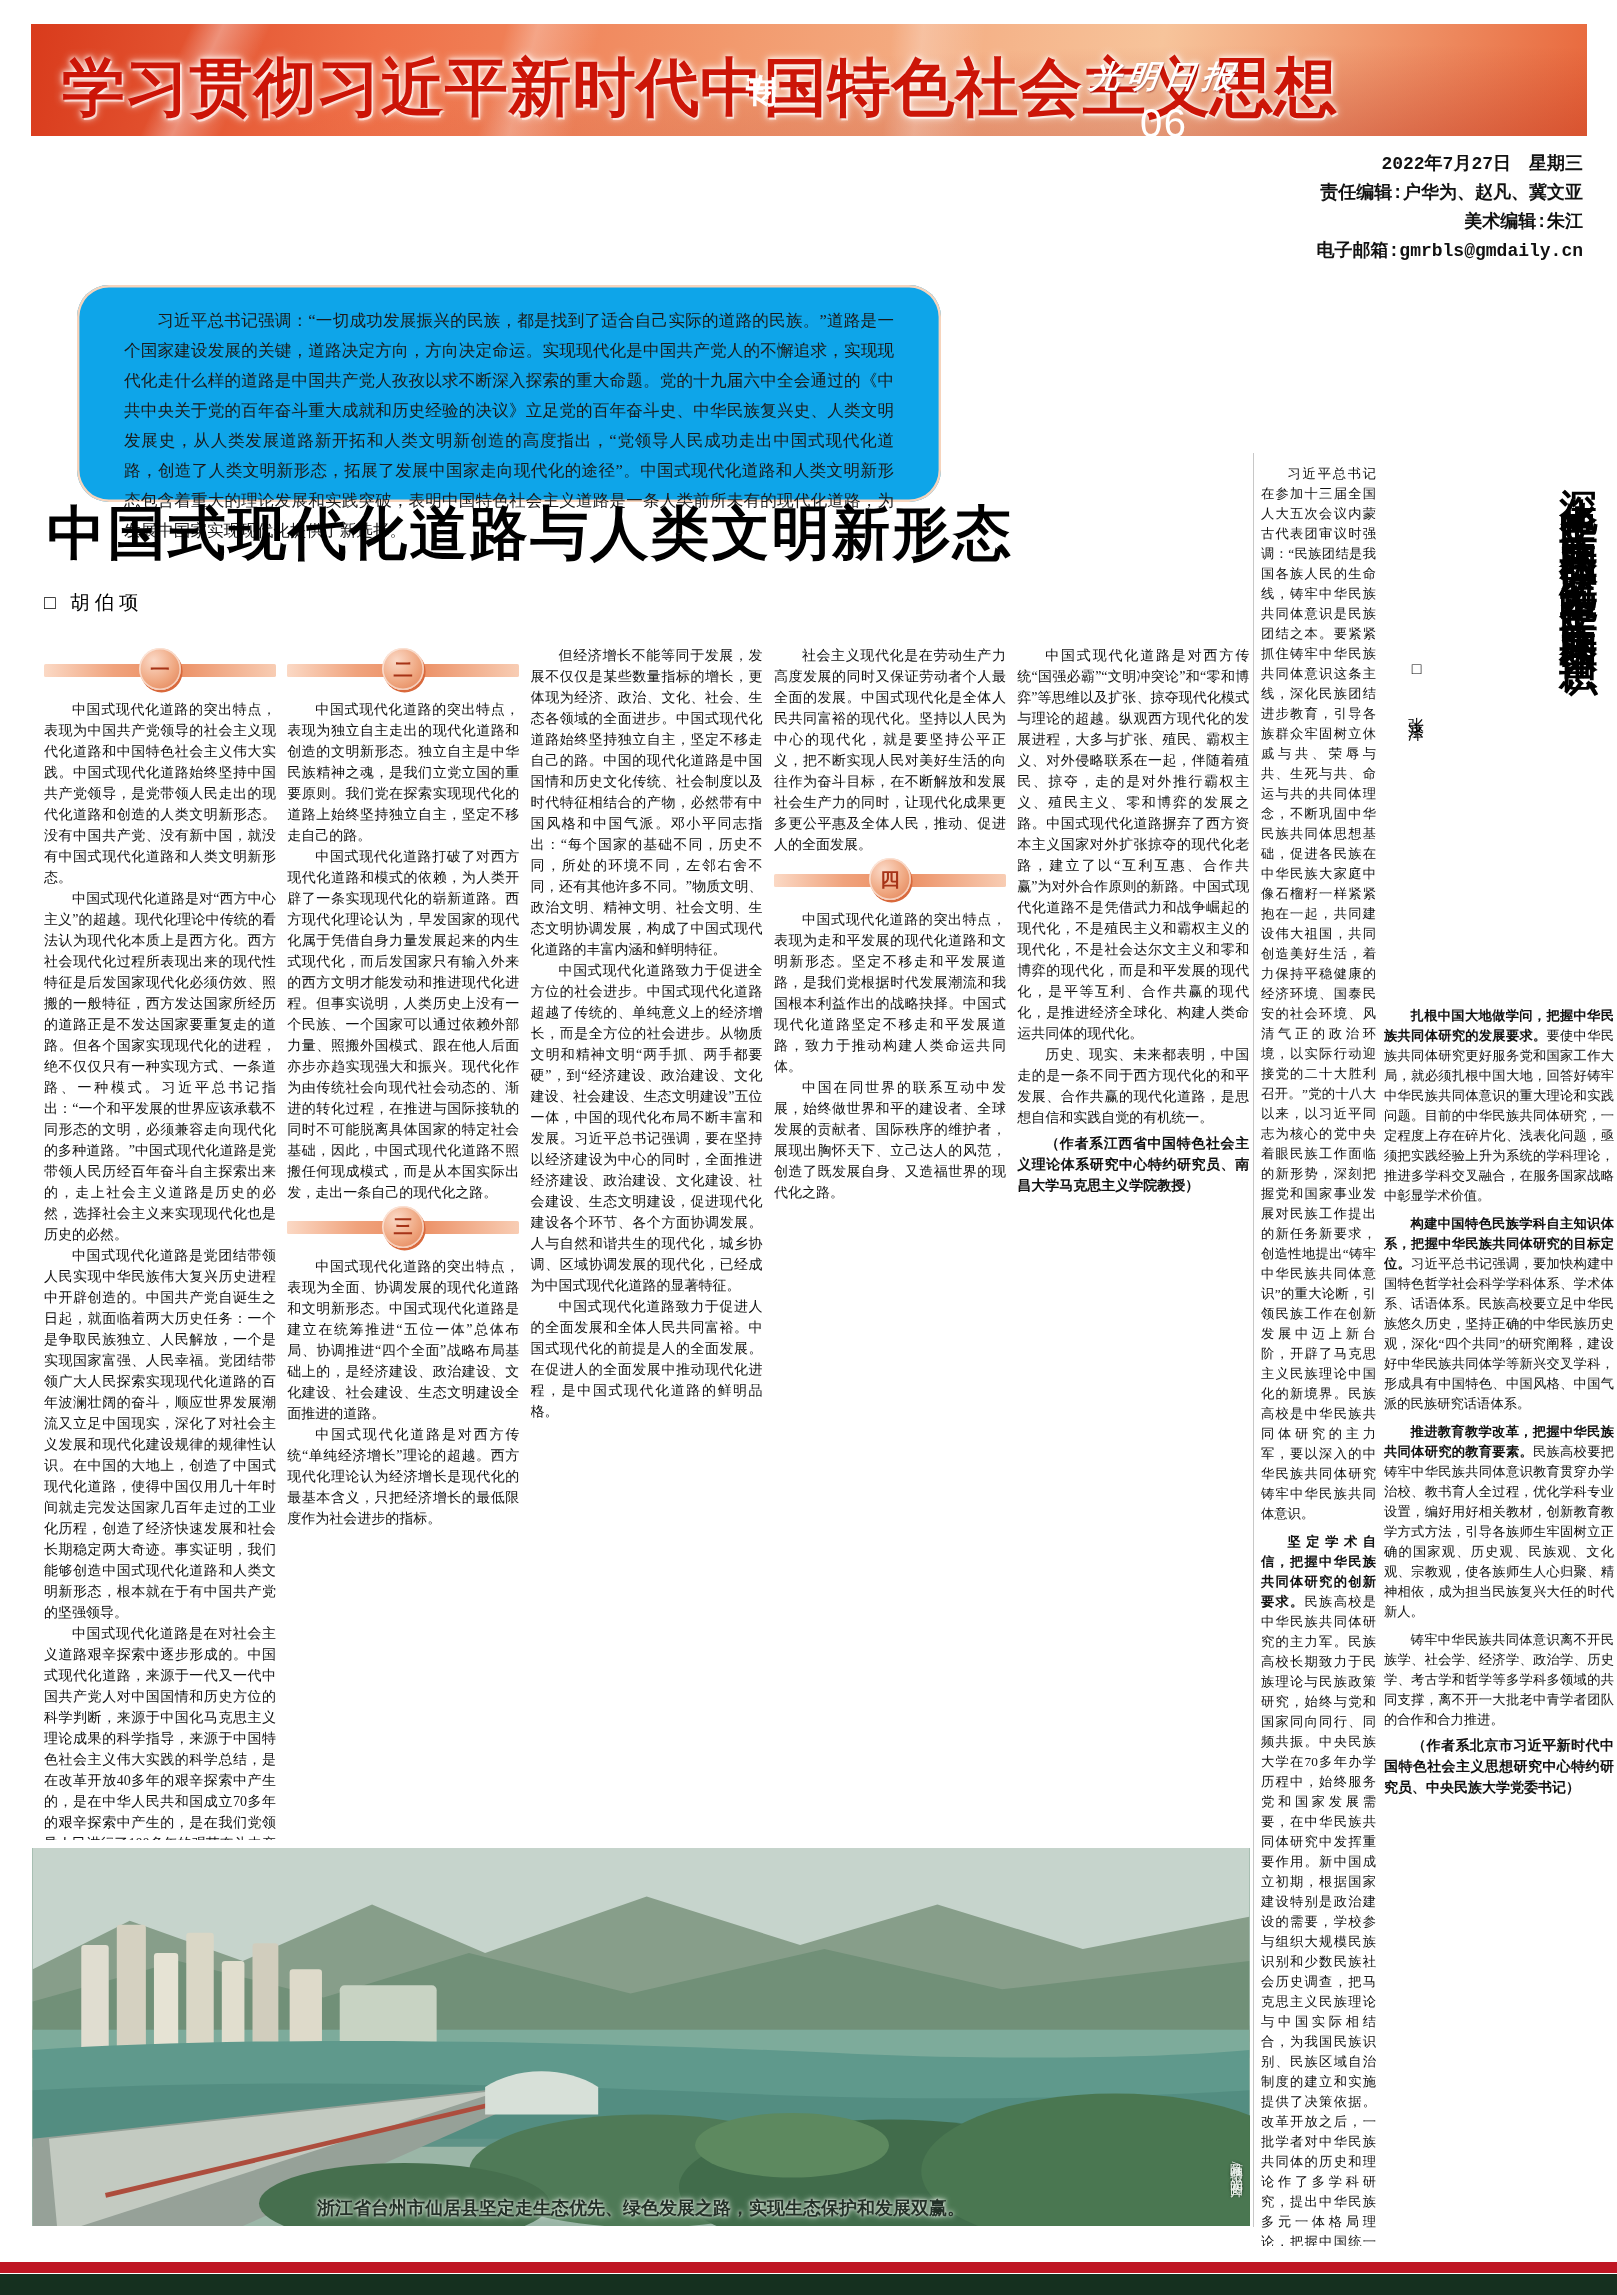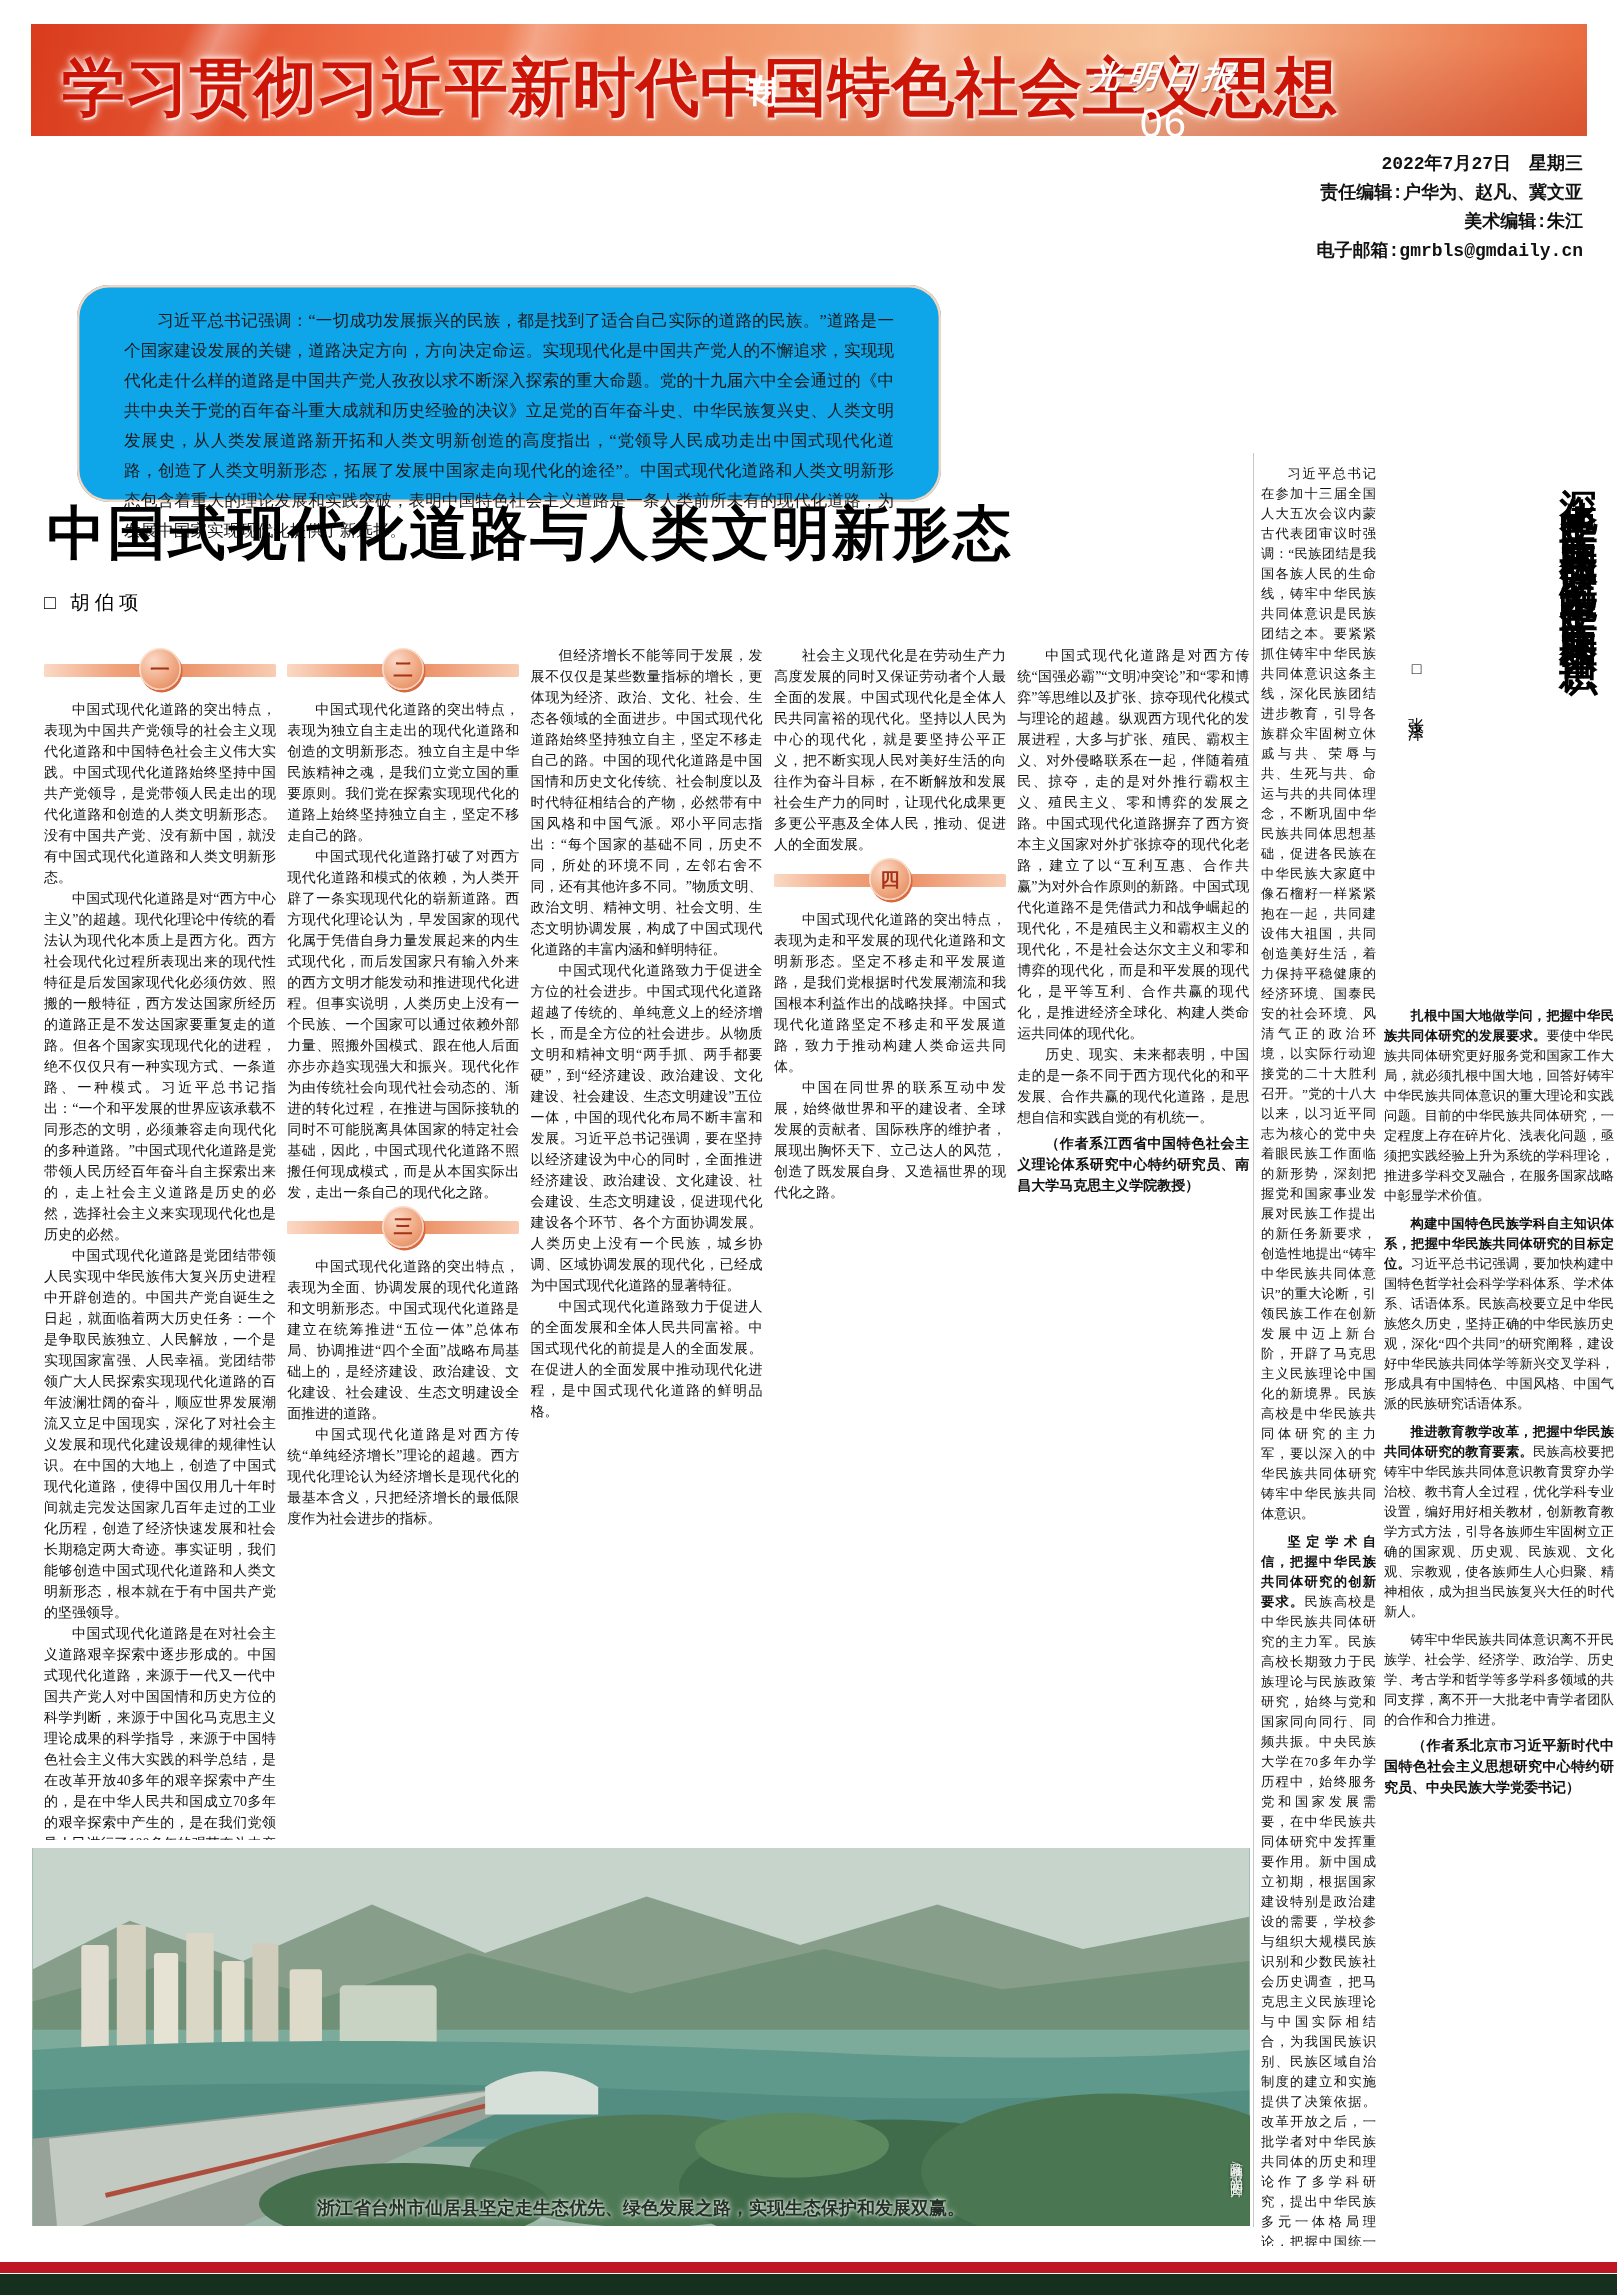--- a/index.html
+++ b/index.html
@@ -135,21 +135,21 @@
         <p class="body-p">中国式现代化道路打破了对西方现代化道路和模式的依赖，为人类开辟了一条实现现代化的崭新道路。西方现代化理论认为，早发国家的现代化属于凭借自身力量发展起来的内生式现代化，而后发国家只有输入外来的西方文明才能发动和推进现代化进程。但事实说明，人类历史上没有一个民族、一个国家可以通过依赖外部力量、照搬外国模式、跟在他人后面亦步亦趋实现强大和振兴。现代化作为由传统社会向现代社会动态的、渐进的转化过程，在推进与国际接轨的同时不可能脱离具体国家的特定社会基础，因此，中国式现代化道路不照搬任何现成模式，而是从本国实际出发，走出一条自己的现代化之路。</p>
         <div class="section-marker">
           <div class="ribbon"></div>
           <div class="coin">三</div>
         </div>
         <p class="body-p">中国式现代化道路的突出特点，表现为全面、协调发展的现代化道路和文明新形态。中国式现代化道路是建立在统筹推进“五位一体”总体布局、协调推进“四个全面”战略布局基础上的，是经济建设、政治建设、文化建设、社会建设、生态文明建设全面推进的道路。</p>
         <p class="body-p">中国式现代化道路是对西方传统“单纯经济增长”理论的超越。西方现代化理论认为经济增长是现代化的最基本含义，只把经济增长的最低限度作为社会进步的指标。</p>
       </div>
       <div class="col">
         <p class="body-p">但经济增长不能等同于发展，发展不仅仅是某些数量指标的增长，更体现为经济、政治、文化、社会、生态各领域的全面进步。中国式现代化道路始终坚持独立自主，坚定不移走自己的路。中国的现代化道路是中国国情和历史文化传统、社会制度以及时代特征相结合的产物，必然带有中国风格和中国气派。邓小平同志指出：“每个国家的基础不同，历史不同，所处的环境不同，左邻右舍不同，还有其他许多不同。”物质文明、政治文明、精神文明、社会文明、生态文明协调发展，构成了中国式现代化道路的丰富内涵和鲜明特征。</p>
-        <p class="body-p">中国式现代化道路致力于促进全方位的社会进步。中国式现代化道路超越了传统的、单纯意义上的经济增长，而是全方位的社会进步。从物质文明和精神文明“两手抓、两手都要硬”，到“经济建设、政治建设、文化建设、社会建设、生态文明建设”五位一体，中国的现代化布局不断丰富和发展。习近平总书记强调，要在坚持以经济建设为中心的同时，全面推进经济建设、政治建设、文化建设、社会建设、生态文明建设，促进现代化建设各个环节、各个方面协调发展。人类历史上没有一个民族，城乡协调、区域协调发展的现代化，已经成为中国式现代化道路的显著特征。</p>
+        <p class="body-p">中国式现代化道路致力于促进全方位的社会进步。中国式现代化道路超越了传统的、单纯意义上的经济增长，而是全方位的社会进步。从物质文明和精神文明“两手抓、两手都要硬”，到“经济建设、政治建设、文化建设、社会建设、生态文明建设”五位一体，中国的现代化布局不断丰富和发展。习近平总书记强调，要在坚持以经济建设为中心的同时，全面推进经济建设、政治建设、文化建设、社会建设、生态文明建设，促进现代化建设各个环节、各个方面协调发展。人与自然和谐共生的现代化，城乡协调、区域协调发展的现代化，已经成为中国式现代化道路的显著特征。</p>
         <p class="body-p">中国式现代化道路致力于促进人的全面发展和全体人民共同富裕。中国式现代化的前提是人的全面发展。在促进人的全面发展中推动现代化进程，是中国式现代化道路的鲜明品格。</p>
       </div>
       <div class="col">
         <p class="body-p">社会主义现代化是在劳动生产力高度发展的同时又保证劳动者个人最全面的发展。中国式现代化是全体人民共同富裕的现代化。坚持以人民为中心的现代化，就是要坚持公平正义，把不断实现人民对美好生活的向往作为奋斗目标，在不断解放和发展社会生产力的同时，让现代化成果更多更公平惠及全体人民，推动、促进人的全面发展。</p>
         <div class="section-marker">
           <div class="ribbon"></div>
           <div class="coin">四</div>
         </div>
         <p class="body-p">中国式现代化道路的突出特点，表现为走和平发展的现代化道路和文明新形态。坚定不移走和平发展道路，是我们党根据时代发展潮流和我国根本利益作出的战略抉择。中国式现代化道路坚定不移走和平发展道路，致力于推动构建人类命运共同体。</p>
         <p class="body-p">中国在同世界的联系互动中发展，始终做世界和平的建设者、全球发展的贡献者、国际秩序的维护者，展现出胸怀天下、立己达人的风范，创造了既发展自身、又造福世界的现代化之路。</p>

